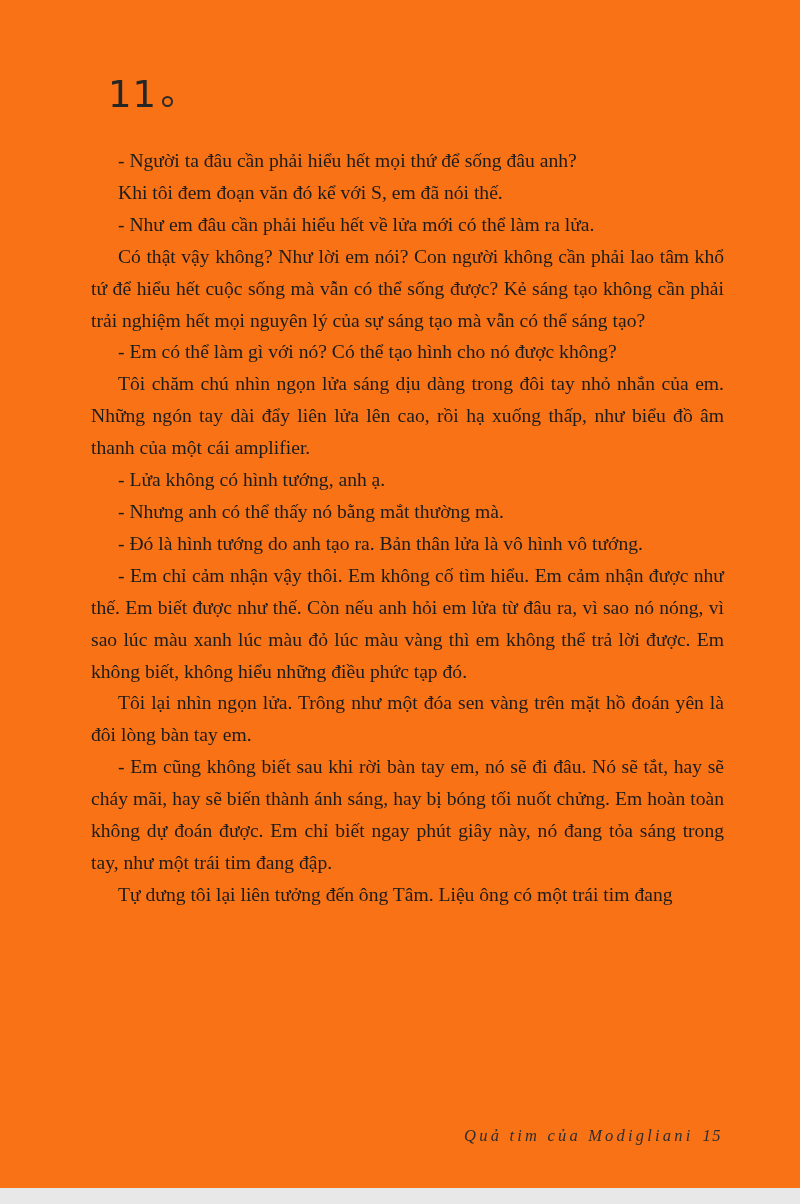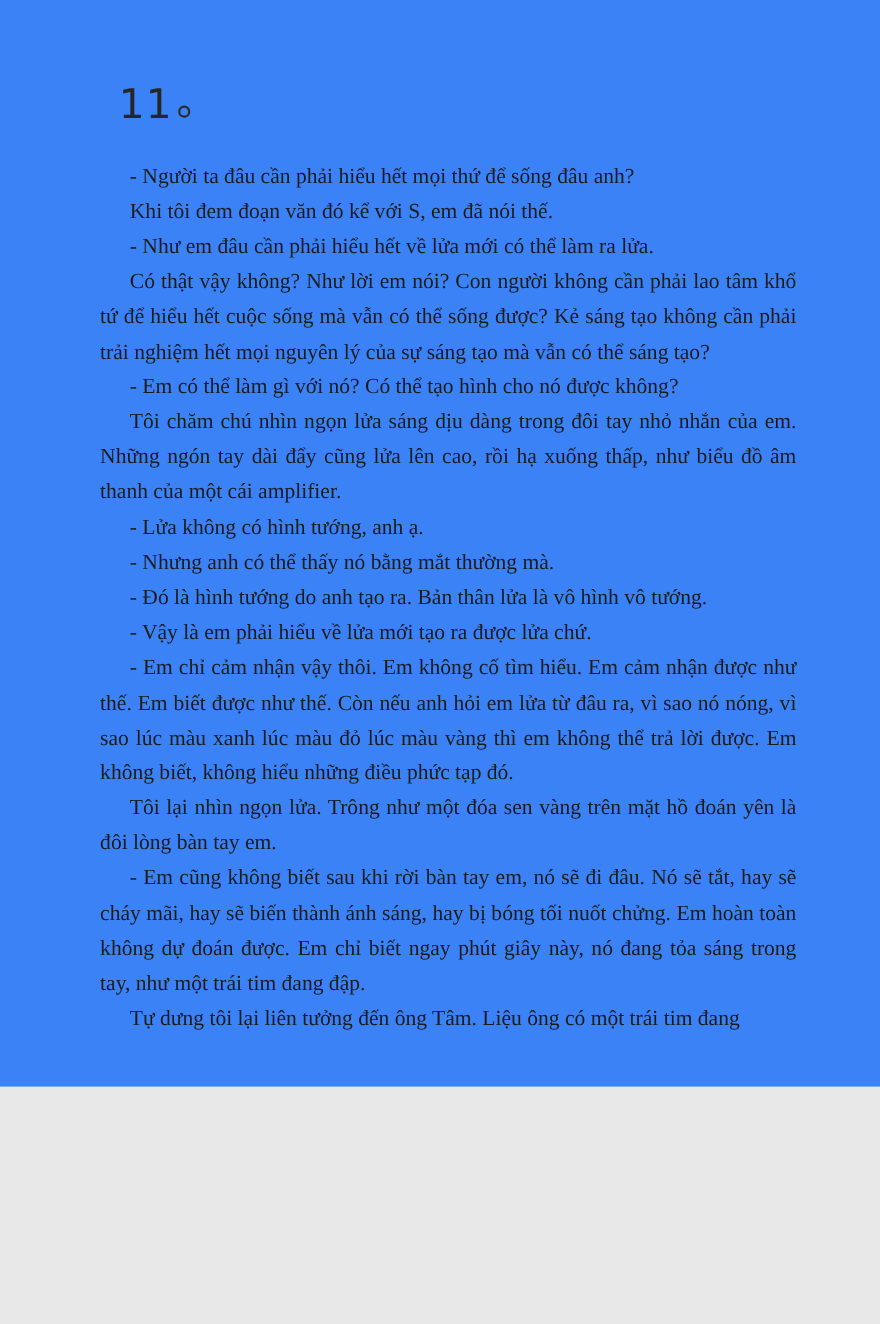--- a/index.html
+++ b/index.html
@@ -3,22 +3,22 @@
 <meta charset="utf-8">
 <style>
   html, body {
     margin: 0;
     padding: 0;
     background: #e8e8e8;
   }
   .page {
     position: relative;
     width: 800px;
-    height: 988px;
-    background: #3b82f6;
+    height: 1188px;
+    background: #f97316;
     overflow: hidden;
     color: #1e1e1e;
   }
   .chapter-heading {
     position: absolute;
     left: 108px;
     top: 76px;
     font-family: "DejaVu Sans", "Liberation Sans", sans-serif;
     font-weight: 400;
     font-size: 37px;
@@ -75,25 +75,24 @@
   <div class="chapter-heading">
     <span>11</span><span class="chapter-ring"></span>
   </div>
 
   <div class="body-text" id="paragraphs">
       <p>- Người ta đâu cần phải hiểu hết mọi thứ để sống đâu anh?</p>
       <p>Khi tôi đem đoạn văn đó kể với S, em đã nói thế.</p>
       <p>- Như em đâu cần phải hiểu hết về lửa mới có thể làm ra lửa.</p>
       <p>Có thật vậy không? Như lời em nói? Con người không cần phải lao tâm khổ tứ để hiểu hết cuộc sống mà vẫn có thể sống được? Kẻ sáng tạo không cần phải trải nghiệm hết mọi nguyên lý của sự sáng tạo mà vẫn có thể sáng tạo?</p>
       <p>- Em có thể làm gì với nó? Có thể tạo hình cho nó được không?</p>
-      <p>Tôi chăm chú nhìn ngọn lửa sáng dịu dàng trong đôi tay nhỏ nhắn của em. Những ngón tay dài đẩy cũng lửa lên cao, rồi hạ xuống thấp, như biểu đồ âm thanh của một cái amplifier.</p>
+      <p>Tôi chăm chú nhìn ngọn lửa sáng dịu dàng trong đôi tay nhỏ nhắn của em. Những ngón tay dài đẩy liên lửa lên cao, rồi hạ xuống thấp, như biểu đồ âm thanh của một cái amplifier.</p>
       <p>- Lửa không có hình tướng, anh ạ.</p>
       <p>- Nhưng anh có thể thấy nó bằng mắt thường mà.</p>
       <p>- Đó là hình tướng do anh tạo ra. Bản thân lửa là vô hình vô tướng.</p>
-      <p>- Vậy là em phải hiểu về lửa mới tạo ra được lửa chứ.</p>
       <p>- Em chỉ cảm nhận vậy thôi. Em không cố tìm hiểu. Em cảm nhận được như thế. Em biết được như thế. Còn nếu anh hỏi em lửa từ đâu ra, vì sao nó nóng, vì sao lúc màu xanh lúc màu đỏ lúc màu vàng thì em không thể trả lời được. Em không biết, không hiểu những điều phức tạp đó.</p>
       <p>Tôi lại nhìn ngọn lửa. Trông như một đóa sen vàng trên mặt hồ đoán yên là đôi lòng bàn tay em.</p>
       <p>- Em cũng không biết sau khi rời bàn tay em, nó sẽ đi đâu. Nó sẽ tắt, hay sẽ cháy mãi, hay sẽ biến thành ánh sáng, hay bị bóng tối nuốt chửng. Em hoàn toàn không dự đoán được. Em chỉ biết ngay phút giây này, nó đang tỏa sáng trong tay, như một trái tim đang đập.</p>
       <p>Tự dưng tôi lại liên tưởng đến ông Tâm. Liệu ông có một trái tim đang</p>
     </div>
 
   <div class="footer">
     <span>Quả tim của Modigliani</span><span class="pagenum">15</span>
   </div>
 

